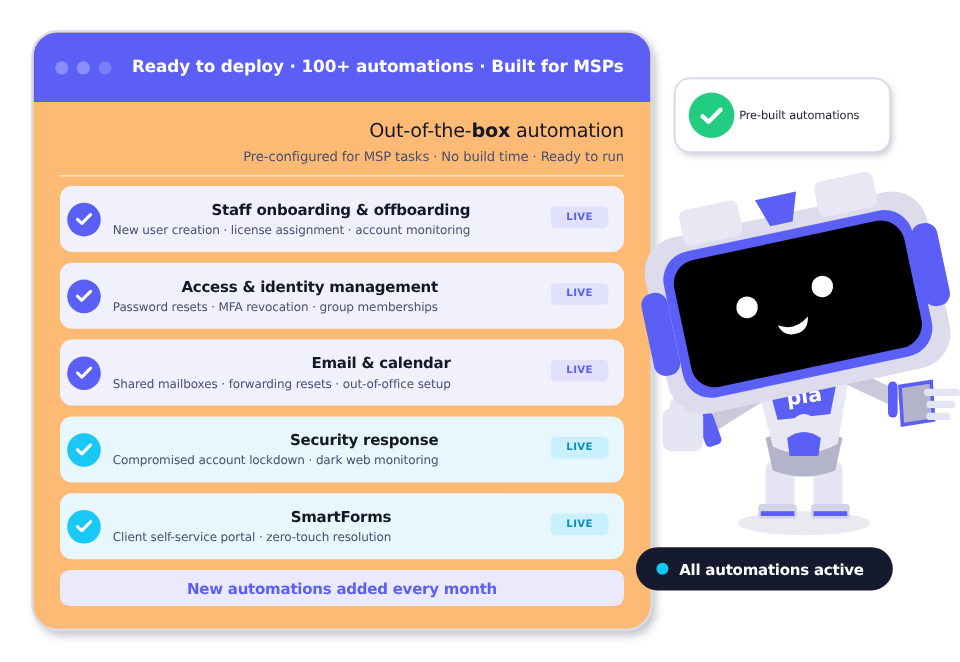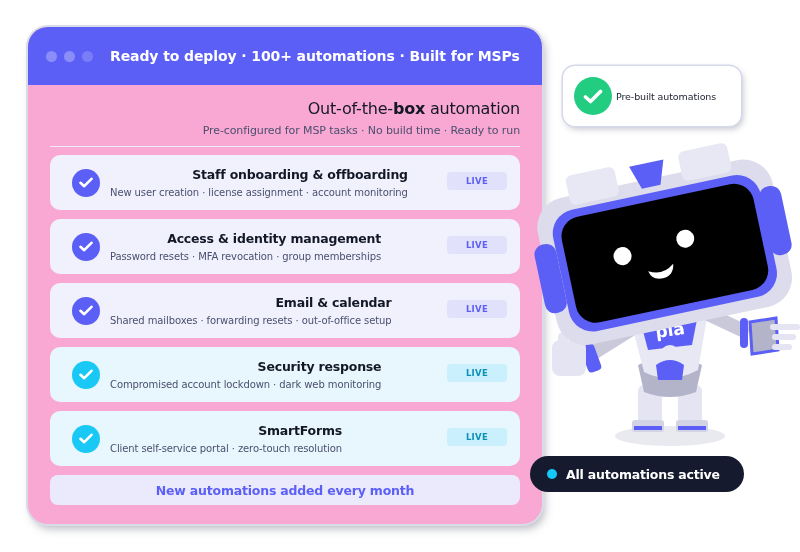--- a/index.html
+++ b/index.html
@@ -1,54 +1,54 @@
 <!DOCTYPE html>
 <html><head>
 <meta charset="utf-8">
 <style>
   * { box-sizing: border-box; margin: 0; padding: 0; }
   html, body { width: 800px; height: 552px; background: #ffffff; overflow: hidden; }
   body { position: relative; font-family: "DejaVu Sans", "Liberation Sans", sans-serif; color: #151a2e; }
 
   .card {
     position: absolute; left: 28px; top: 27px; width: 514px; height: 497px;
-    background: #f9a8d4; border-radius: 20px; overflow: hidden;
+    background: #fdba74; border-radius: 20px; overflow: hidden;
     box-shadow: 0 0 0 2px #d9dbe6, 3px 5px 8px rgba(60,65,90,0.35);
   }
   .card-header {
     height: 58px; background: #5b5ff6; display: flex; align-items: center; padding-left: 18px;
   }
   .dots { display: flex; gap: 7px; margin-right: 17px; }
   .dot { width: 11px; height: 11px; border-radius: 50%; background: #8b8ef9; }
   .dot:nth-child(3) { background: #7a7df8; }
   .header-title { color: #ffffff; font-weight: bold; font-size: 14px; letter-spacing: -0.1px; white-space: nowrap; }
 
   .card-body { padding: 14px 22px 0 22px; text-align: right; }
   .section-title { font-size: 16px; font-weight: normal; color: #141826; letter-spacing: -0.2px; }
   .section-title b { font-weight: bold; }
   .section-subtitle { font-size: 11px; color: #4a4f6e; margin-top: 6px; letter-spacing: -0.1px; }
   .divider { height: 1px; background: #ecedf5; margin-top: 9px; margin-bottom: 8px; }
 
   .item {
     height: 55px; border-radius: 10px; margin-bottom: 9px;
-    display: flex; align-items: center; padding-left: 22px; position: relative;
+    display: flex; align-items: center; padding-left: 6px; position: relative;
   }
   .item.purple { background: #f1f1fe; }
   .item.cyan { background: #e8f6fd; }
   .check {
     width: 28px; height: 28px; border-radius: 50%; flex: 0 0 28px;
     display: flex; align-items: center; justify-content: center;
   }
   .item.purple .check { background: #5b5ff6; }
   .item.cyan .check { background: #1ac8f5; }
   .item-text { margin-left: 10px; }
   .item-title { font-size: 12.5px; font-weight: bold; color: #141826; letter-spacing: -0.2px; }
   .item-desc { font-size: 10px; color: #4a4f6e; margin-top: 5px; letter-spacing: -0.1px; white-space: nowrap; }
   .badge {
-    position: absolute; right: 13px; top: 17px; width: 60px; height: 18px; border-radius: 4px;
+    position: absolute; right: 13px; top: 17px; width: 48px; height: 18px; border-radius: 4px;
     font-size: 8.5px; font-weight: bold; display: flex; align-items: center; justify-content: center; letter-spacing: 0.3px;
   }
   .item.purple .badge { background: #e1e1fc; color: #5b5ff6; }
   .item.cyan .badge { background: #c9f0fc; color: #0c90b5; }
 
   .footer-bar {
     height: 30px; border-radius: 8px; background: #ebeafd; margin-top: 1px;
     display: flex; align-items: center; justify-content: center;
     color: #5b5ff6; font-weight: bold; font-size: 12.5px; letter-spacing: -0.2px;
   }

